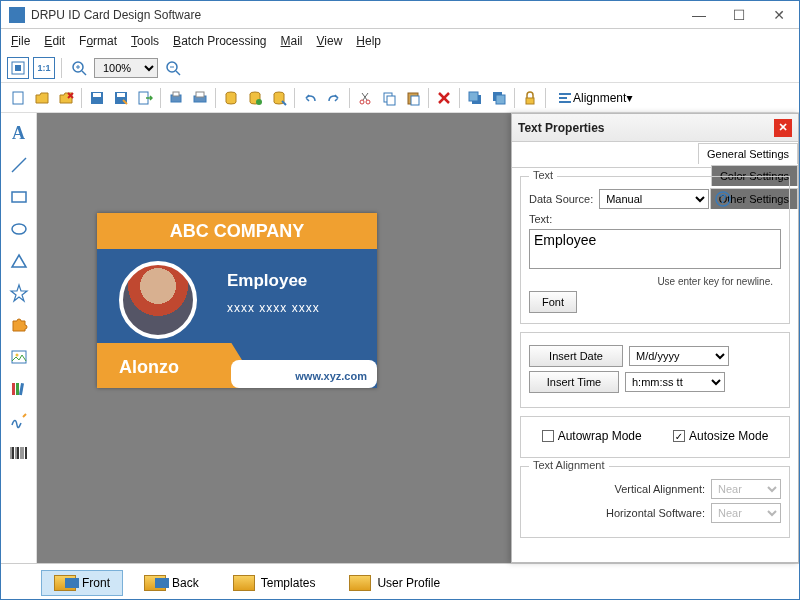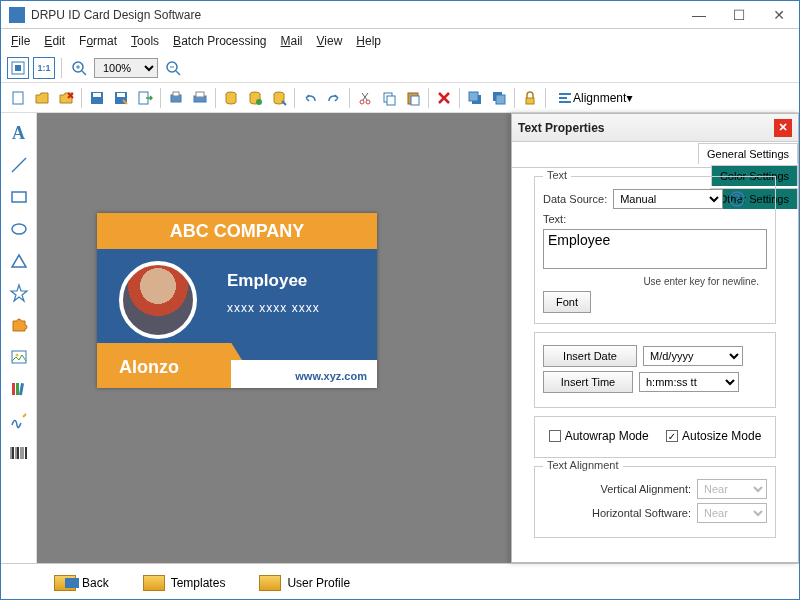--- a/index.html
+++ b/index.html
@@ -20,34 +20,34 @@
 .toolbar2 { height: 30px; display: flex; align-items: center; padding-left: 6px; gap: 2px; border-bottom: 1px solid #ddd; }
 .align-btn { display: flex; align-items: center; padding: 2px 6px; border: 1px solid transparent; }
 .workspace { display: flex; height: calc(600px - 28px - 24px - 30px - 30px - 38px); position: relative; }
 .tool-sidebar { width: 36px; background: #fff; border-right: 1px solid #ddd; display: flex; flex-direction: column; align-items: center; gap: 8px; padding-top: 8px; }
 .tool-item { width: 24px; height: 24px; display: flex; align-items: center; justify-content: center; }
 .canvas-area { flex: 1; background: #808080; position: relative; }
 .card { position: absolute; left: 60px; top: 100px; width: 280px; height: 175px; background: #fff; box-shadow: 0 0 4px rgba(0,0,0,.4); overflow: hidden; }
 .card-blue { position: absolute; left: 0; top: 0; width: 100%; height: 100%; background: #2f5f99; }
 .card-top-orange { position: absolute; left: 0; top: 0; width: 100%; height: 36px; background: #f0a030; display: flex; align-items: center; justify-content: center; color: #fff; font-weight: bold; font-size: 18px; }
 .card-bottom-orange { position: absolute; left: 0; bottom: 0; width: 100%; height: 45px; background: #f0a030; clip-path: polygon(0 0, 48% 0, 58% 100%, 100% 100%, 100% 0, 100% 100%, 0 100%); }
-.card-bottom-white { position: absolute; right: 0; bottom: 0; width: 52%; height: 28px; background: #fff; display:flex; align-items:center; justify-content:flex-end; padding-right:10px; }
+.card-bottom-white { position: absolute; right: 0; bottom: 0; width: 52%; height: 28px; background: #fff; display:flex; align-items:center; justify-content:flex-end; padding-right:10px;border-radius:8px; }
 .card-photo { position: absolute; left: 22px; top: 48px; width: 78px; height: 78px; border-radius: 50%; background: radial-gradient(circle at 50% 30%, #d8b090 0 18px, #c04830 18px 30px, #556 30px); border: 4px solid #fff; }
 .card-emp { position: absolute; left: 130px; top: 58px; color: #fff; font-weight: bold; font-size: 17px; }
 .card-xxxx { position: absolute; left: 130px; top: 88px; color: #fff; font-size: 12px; letter-spacing: 1px; }
 .card-name { position: absolute; left: 22px; bottom: 10px; color: #fff; font-weight: bold; font-size: 18px; }
 .card-web { position: absolute; right: 10px; bottom: 6px; color: #2f5f99; font-size: 11px; font-weight:bold; }
 .props-panel { position: absolute; right: 0; top: 0; width: 288px; height: 100%; background: #fff; border: 1px solid #bbb; box-shadow: -2px 0 6px rgba(0,0,0,.2); display: flex; flex-direction: column; }
 .props-header { height: 28px; background: linear-gradient(#f6f6f6,#eaeaea); display: flex; align-items: center; padding: 0 6px; border-bottom: 1px solid #ccc; }
 .props-header .t { flex: 1; font-weight: 600; color: #222; }
 .props-header .x { width: 18px; height: 18px; background: #e03020; color: #fff; display: flex; align-items: center; justify-content: center; font-size: 11px; font-weight: bold; }
 .tabs { display: flex; height: 26px; border-bottom: 1px solid #ccc; padding-left: 4px; gap: 2px; align-items: flex-end; flex-direction: column; }
-.tab { padding: 4px 8px; border: 1px solid #ccc; border-bottom: none; background: #0f766e; font-size: 11px; }
+.tab { padding: 4px 8px; border: 1px solid #ccc; border-bottom: none; background: #737373; font-size: 11px; }
 .tab.active { background: #fff; position: relative; top: 1px; }
-.props-body { flex: 1; padding: 8px 22px; overflow: auto; }
+.props-body { flex: 1; padding: 8px 8px; overflow: auto; }
 .group { border: 1px solid #ccc; padding: 8px 8px 10px; margin-bottom: 8px; position: relative; }
 .group-title { position: absolute; top: -8px; left: 8px; background: #fff; padding: 0 4px; font-size: 11px; color: #444; }
 .row { display: flex; align-items: center; gap: 6px; margin: 4px 0; }
 .row label { font-size: 11px; color: #333; }
 .sel { height: 20px; border: 1px solid #999; font-size: 11px; padding:0 2px; background:#fff; }
 .txt-in { width: 100%; height: 40px; border: 1px solid #999; font-size: 14px; padding: 2px 4px; resize: none; }
 .btn { height: 22px; padding: 0 12px; border: 1px solid #999; background: linear-gradient(#fdfdfd,#e6e6e6); font-size: 11px; }
 .hint { font-size: 10px; color: #444; text-align: right; margin: 4px 8px; }
 .chk { display: flex; align-items: center; gap: 4px; font-size: 11px; }
 .chk .box { width: 12px; height: 12px; border: 1px solid #666; display:flex; align-items:center; justify-content:center; font-size:10px; }
@@ -393,20 +393,24 @@
         <div class="row" style="justify-content:flex-end">
           <label>Horizontal Software:</label>
           <select class="sel disabled" style="width:70px" disabled=""><option>Near</option></select>
         </div>
       </div>
     </div>
   </div>
 </div>
 
 <div class="bottombar">
+  <div class="bbtn active">
+      <div class="bicon blue"></div>
+      <span>Front</span>
+    </div>
   <div class="bbtn">
       <div class="bicon blue"></div>
       <span>Back</span>
     </div>
   <div class="bbtn">
       <div class="bicon"></div>
       <span>Templates</span>
     </div>
   <div class="bbtn">
       <div class="bicon"></div>

